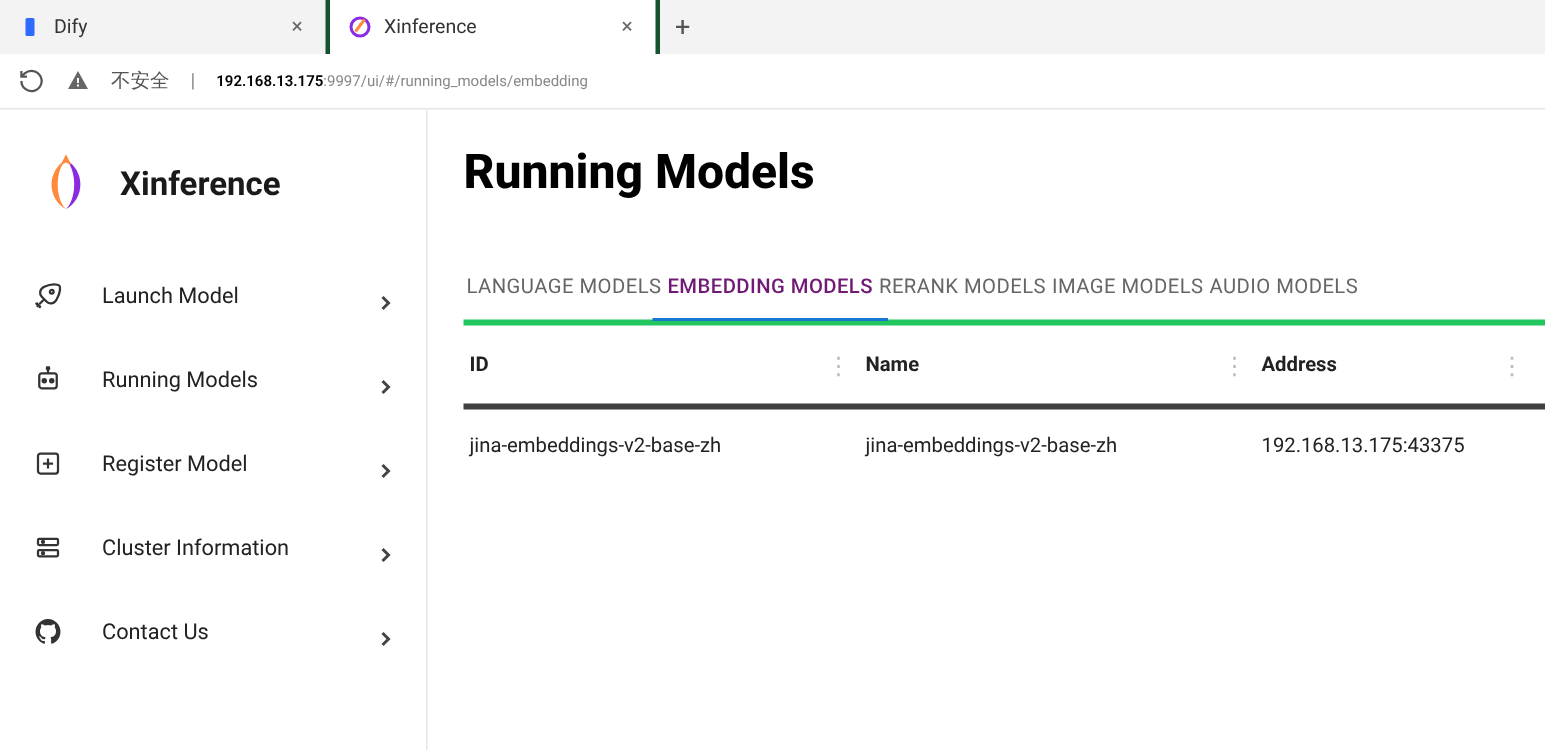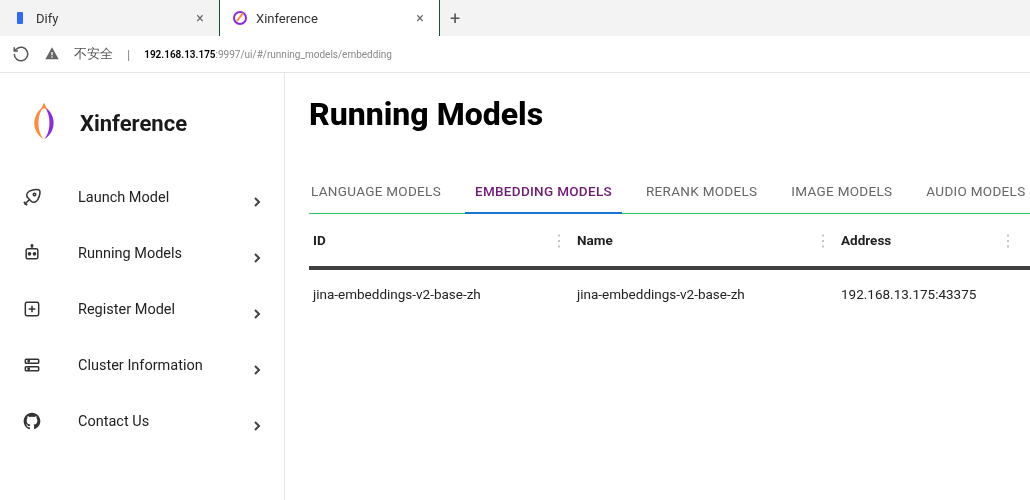--- a/index.html
+++ b/index.html
@@ -1,21 +1,21 @@
 <!DOCTYPE html>
 <html><head>
   <meta charset="utf-8">
   <style>
     * { margin: 0; padding: 0; box-sizing: border-box; font-family: -apple-system, BlinkMacSystemFont, "Segoe UI", Roboto, sans-serif; }
     body { width: 1030px; height: 500px; background: #fff; overflow: hidden; }
 
     
     .browser-chrome { background: #fff; border-bottom: 1px solid #e5e5e5; }
     .tab-strip { display: flex; align-items: center; height: 36px; background: #f3f3f3; }
-    .tab { display: flex; align-items: center; padding: 0 12px; height: 36px; min-width: 220px; max-width: 240px; background: #f3f3f3; border-right: 1px solid #14532d; font-size: 13px; color: #333; gap: 8px; position: relative; }
+    .tab { display: flex; align-items: center; padding: 0 12px; height: 36px; min-width: 220px; max-width: 240px; background: #f3f3f3; border-right: 3px solid #14532d; font-size: 13px; color: #333; gap: 8px; position: relative; }
     .tab.active { background: #fff; }
     .tab-favicon { width: 16px; height: 16px; flex-shrink: 0; }
     .tab-title { flex: 1; overflow: hidden; text-overflow: ellipsis; white-space: nowrap; }
     .tab-close { width: 14px; height: 14px; display: flex; align-items: center; justify-content: center; font-size: 14px; color: #666; cursor: pointer; }
     .new-tab { padding: 0 10px; font-size: 18px; color: #555; cursor: pointer; }
 
     .address-row { display: flex; align-items: center; height: 36px; padding: 0 12px; gap: 14px; }
     .nav-icon { width: 18px; height: 18px; color: #555; cursor: pointer; }
     .sec-icon { width: 16px; height: 16px; color: #555; }
     .sec-text { font-size: 13px; color: #555; }
@@ -26,29 +26,29 @@
     .url-path { color: #888; }
 
     
     .app { display: flex; height: calc(500px - 72px); }
     .sidebar { width: 285px; border-right: 1px solid #e5e5e5; display: flex; flex-direction: column; padding-top: 20px; }
     .brand-row { display: flex; align-items: center; gap: 14px; padding: 8px 22px 24px 22px; }
     .brand-logo { width: 44px; height: 44px; }
     .brand-name { font-size: 22px; font-weight: 700; color: #1a1a1a; }
 
     .menu { display: flex; flex-direction: column; }
-    .menu-item { display: flex; align-items: center; padding: 18px 22px; gap: 36px; cursor: pointer; }
+    .menu-item { display: flex; align-items: center; padding: 18px 22px; gap: 26px; cursor: pointer; }
     .menu-icon { width: 20px; height: 20px; color: #333; flex-shrink: 0; }
     .menu-label { flex: 1; font-size: 14.5px; color: #222; }
     .menu-chevron { width: 10px; height: 10px; color: #444; }
 
     .main { flex: 1; padding: 22px 0 0 24px; }
     .page-title { font-size: 32px; font-weight: 800; color: #000; margin-bottom: 40px; }
 
-    .tabs-row { display: flex; border-bottom: 1px solid #22c55e; gap: 30px; }
+    .tabs-row { display: flex; border-bottom: 4px solid #22c55e; }
     .tab-btn { padding: 10px 2px 14px 2px; font-size: 13.5px; letter-spacing: 0.3px; color: #666; background: none; border: none; cursor: pointer; position: relative; }
     .tab-btn.active { color: #701a75; font-weight: 500; }
     .tab-btn.active::after { content: ""; position: absolute; left: -8px; right: -8px; bottom: -1px; height: 2px; background: #1976d2; }
 
     .table-wrap { padding-top: 0; }
     .table-head { display: flex; align-items: center; height: 56px; padding: 0 4px; border-bottom: 4px solid #404040; }
     .th { display: flex; align-items: center; font-size: 13.5px; font-weight: 700; color: #222; }
     .th-sep { color: #bbb; padding: 0 10px 0 0; font-size: 16px; }
     .col-id { flex: 0 0 238px; }
     .col-name { flex: 0 0 238px; }

